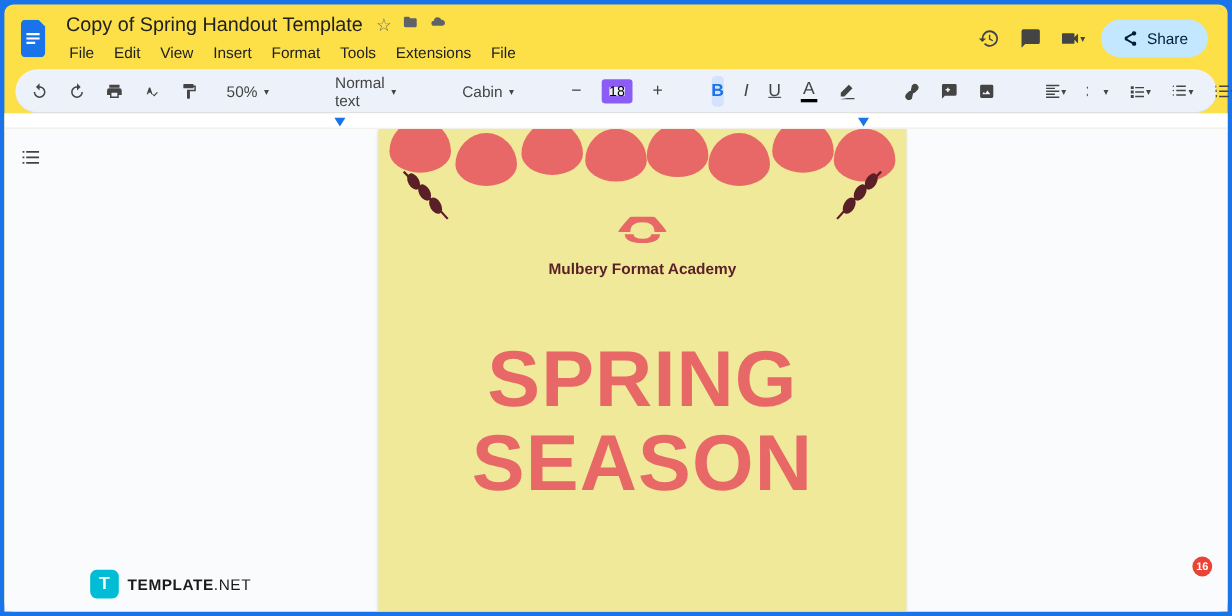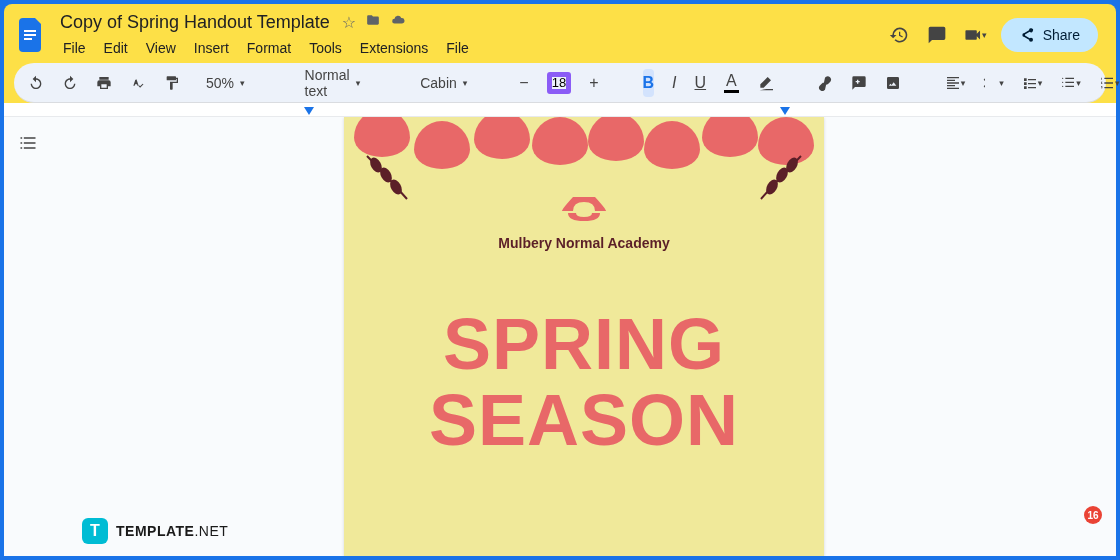--- a/index.html
+++ b/index.html
@@ -16,21 +16,21 @@
 .menus { display: flex; gap: 4px; margin-top: 2px; }
 .menu { font-size: 14px; color: #202124; padding: 3px 7px; cursor: pointer; border-radius: 4px; }
 .header-right { display: flex; align-items: center; gap: 14px; padding-right: 6px; }
 .hdr-icon { width: 24px; height: 24px; display: flex; align-items: center; justify-content: center; cursor: pointer; color: #444; }
 .share-btn { background: #c2e7ff; border-radius: 32px; padding: 9px 18px; display: flex; align-items: center; gap: 8px; cursor: pointer; font-size: 14px; color: #001d35; font-weight: 500; }
 .toolbar { display: flex; align-items: center; padding: 4px 14px; gap: 18px; border-bottom: 1px solid #dadce0; margin: 4px 10px 0 10px; background: #edf2fa; border-radius: 28px; height: 40px; }
 .tb-btn { width: 28px; height: 28px; display: flex; align-items: center; justify-content: center; cursor: pointer; border-radius: 4px; color: #444; }
 .tb-btn.active { background: #d3e3fd; color: #1a73e8; }
 .tb-sep { width: 1px; height: 20px; background: #c7c7c7; margin: 0 4px; }
 .tb-dd { display: flex; align-items: center; padding: 4px 8px; cursor: pointer; font-size: 14px; color: #444; gap: 6px; }
-.font-size-box { border: 5px solid #8b5cf6; width: 30px; height: 22px; text-align: center; font-size: 13px; display: flex; align-items: center; justify-content: center; border-radius: 3px; }
+.font-size-box { border: 7px solid #8b5cf6; width: 30px; height: 22px; text-align: center; font-size: 13px; display: flex; align-items: center; justify-content: center; border-radius: 3px; }
 .tb-right { margin-left: auto; display: flex; align-items: center; gap: 4px; }
 .ruler { height: 14px; background: #fff; margin: 0; position: relative; border-bottom: 1px solid #e8eaed; }
 .ruler-inner { position: absolute; left: 300px; right: 340px; height: 100%; background: #fff; border-top: 0; }
 .ruler-mark-l { position: absolute; left: 300px; top: 4px; width: 0; height: 0; border-left: 5px solid transparent; border-right: 5px solid transparent; border-top: 8px solid #1a73e8; }
 .ruler-mark-r { position: absolute; left: 776px; top: 4px; width: 0; height: 0; border-left: 5px solid transparent; border-right: 5px solid transparent; border-top: 8px solid #1a73e8; }
 .workspace { flex: 1; display: flex; background: #f9fbfd; overflow: hidden; position: relative; }
 .left-rail { width: 48px; display: flex; flex-direction: column; align-items: center; padding-top: 12px; }
 .outline-btn { width: 28px; height: 28px; cursor: pointer; color: #444; display: flex; align-items: center; justify-content: center; }
 .canvas-wrap { flex: 1; display: flex; justify-content: center; overflow: hidden; }
 .page { width: 480px; background: #f0e99a; position: relative; box-shadow: 0 1px 3px rgba(0,0,0,.15); }
@@ -288,21 +288,21 @@
                 <ellipse cx="24" cy="24" rx="5" ry="8" fill="#5b1f28" transform="rotate(-30 24 24)"></ellipse>
                 <ellipse cx="34" cy="36" rx="5" ry="8" fill="#5b1f28" transform="rotate(-30 34 36)"></ellipse>
               </svg></div>
         </div>
         <div class="logo-wrap">
           <svg class="logo-arc" width="44" height="26" viewBox="0 0 44 26">
               <path fill="#e86868" d="M11 0 Q0 12 0 14 L11 14 Q11 5 22 5 Q33 5 33 14 L44 14 Q44 12 33 0 Q22 -3 11 0z"></path>
               <path fill="#e86868" d="M6 16 Q6 24 22 24 Q38 24 38 16 L30 16 Q30 20 22 20 Q14 20 14 16z"></path>
             </svg>
         </div>
-        <div class="academy-name">Mulbery Normal Academy</div>
+        <div class="academy-name">Mulbery Format Academy</div>
         <div class="big-title">
           <div>SPRING</div>
           <div>SEASON</div>
         </div>
       </div>
     </div>
     <div class="badge">16</div>
   </div>
 
   <div class="watermark">

